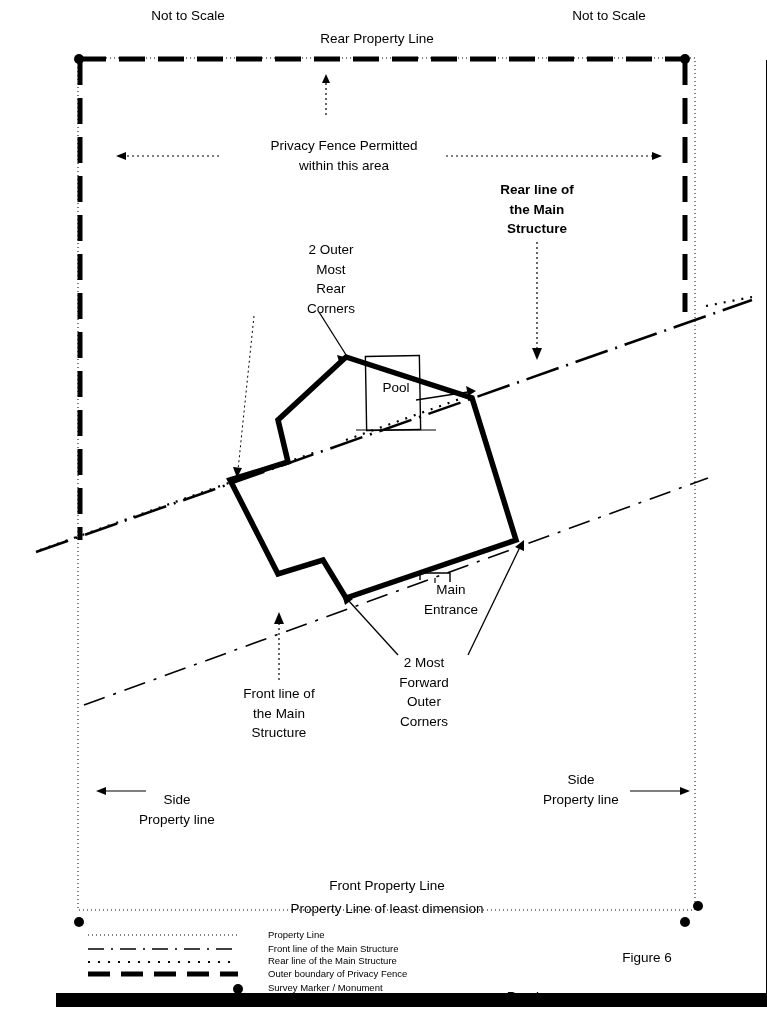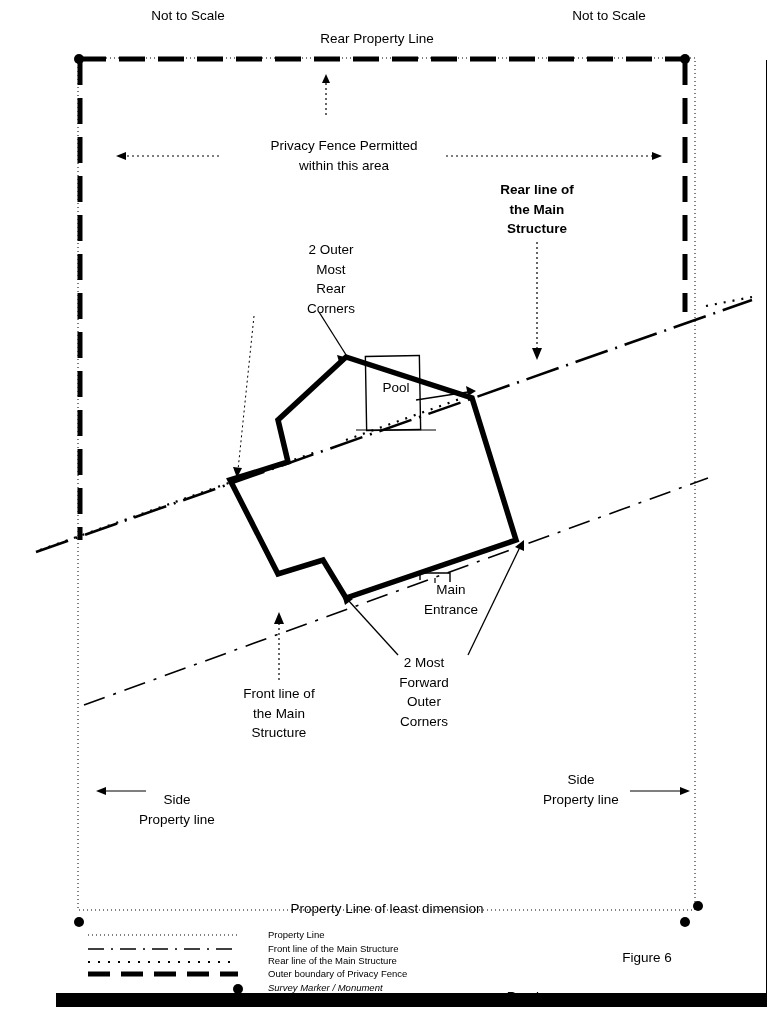--- a/index.html
+++ b/index.html
@@ -164,25 +164,26 @@
 Forward
 Outer
 Corners</div>
 
   <div class="lbl" style="left:106px;top:790px;width:110px;">Side
 Property line</div>
 
   <div class="lbl" style="left:510px;top:770px;width:110px;">Side
 Property line</div>
 
+  <div class="lbl" style="left:246px;top:876px;width:250px;">Front Property Line</div>
   <div class="lbl" style="left:196px;top:899px;width:350px;">Property Line of least dimension</div>
 
   <div class="lbl" style="left:452px;top:987px;width:110px;">Road</div>
 
   <div class="lbl" style="left:578px;top:948px;width:106px;">Figure 6</div>
 
   <div class="legend-text" style="left:252px;top:929px;width:240px;">Property Line</div>
   <div class="legend-text" style="left:252px;top:943px;width:240px;">Front line of the Main Structure</div>
   <div class="legend-text" style="left:252px;top:955px;width:240px;">Rear line of the Main Structure</div>
   <div class="legend-text" style="left:252px;top:968px;width:260px;">Outer boundary of  Privacy Fence</div>
-  <div class="legend-text" style="left:252px;top:982px;width:260px;font-style:italic;">Survey Marker / Monument</div>
+  <div class="legend-text" style="left:252px;top:982px;width:260px;">Survey Marker / Monument</div>
 
 </div>
 
 </body></html>

